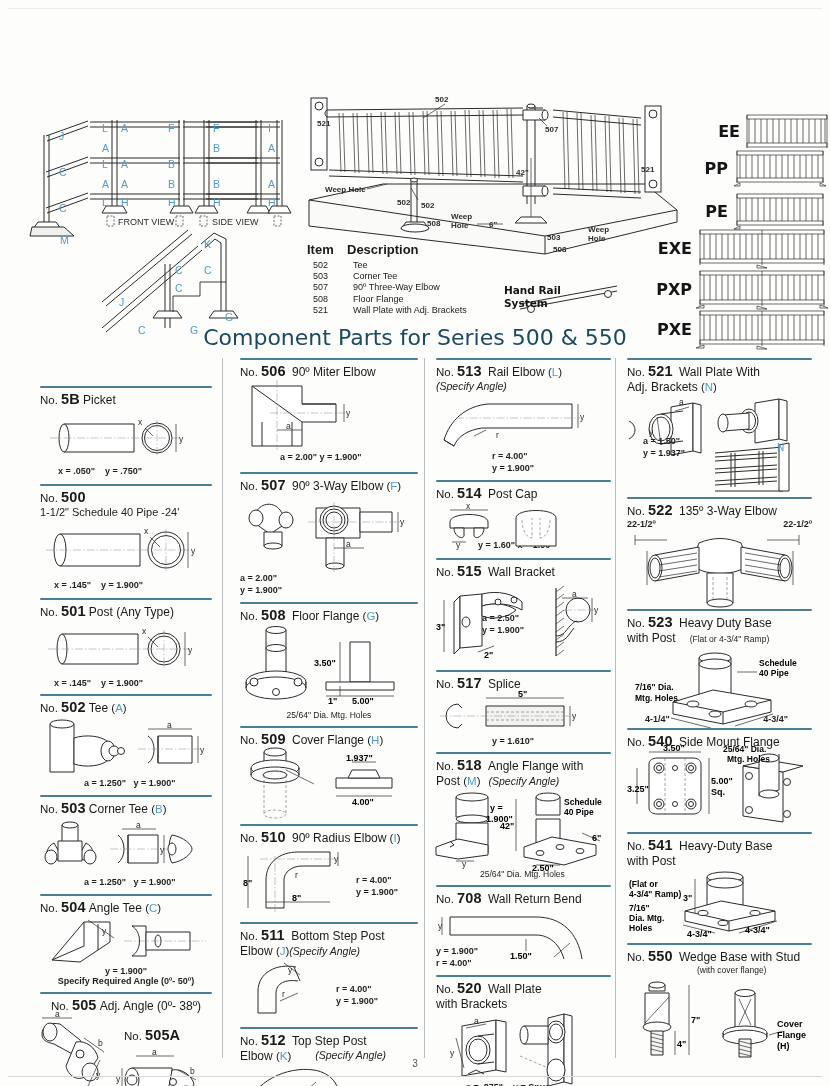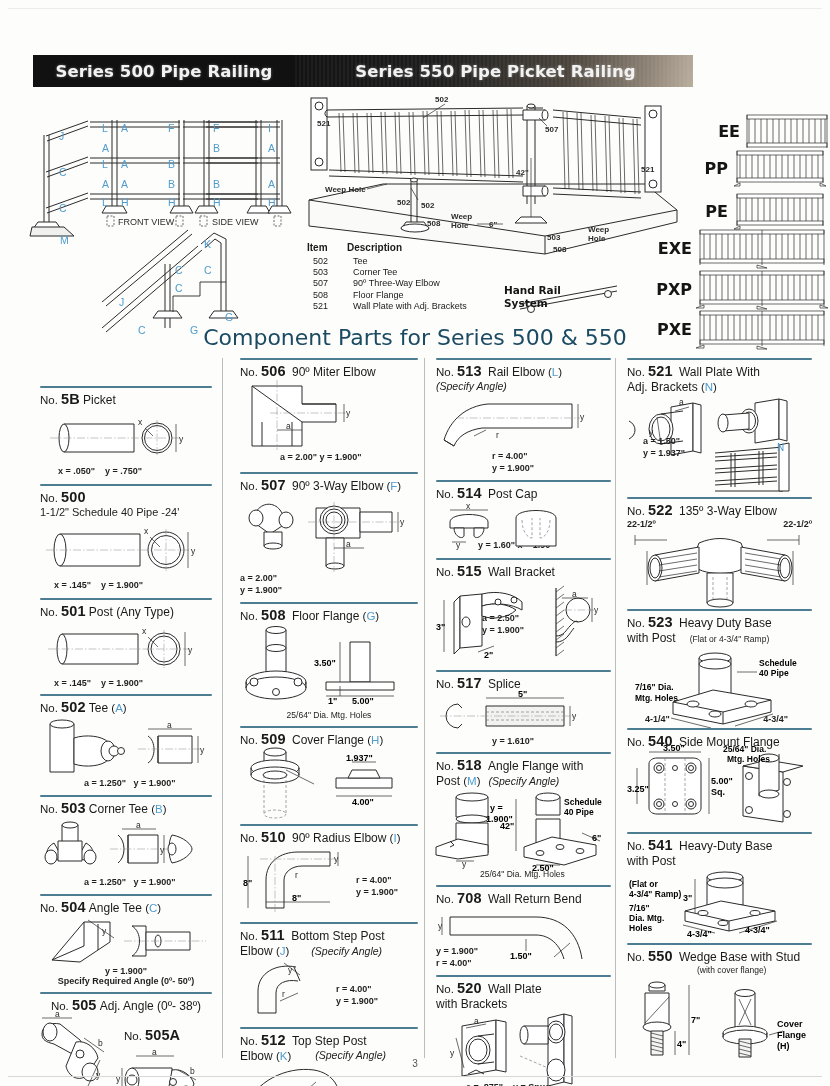--- a/index.html
+++ b/index.html
@@ -65,21 +65,21 @@
   
   .dz{position:absolute;}
   .psel-row{position:absolute;display:flex;align-items:center;}
   .psel-lbl{
     font-family:"DejaVu Sans",sans-serif;font-weight:bold;font-size:16px;color:#151515;
     width:40px;text-align:right;margin-right:4px;
   }
 
   
   .itemtbl{position:absolute;left:307px;top:242px;font-size:9px;color:#1a1a1a;}
-  .itemtbl .hd{font-weight:bold;font-size:10px;display:flex;margin-bottom:2.5px;}
+  .itemtbl .hd{font-weight:bold;font-size:13px;display:flex;margin-bottom:2.5px;}
   .itemtbl .hd .c1{width:40px;}
   .itemtbl .rw{display:flex;line-height:11.4px;}
   .itemtbl .rw .c1{width:40px;padding-left:6px;}
 
   .handrail-lbl{
     position:absolute;left:504px;top:284px;
     font-family:"DejaVu Sans",sans-serif;font-weight:bold;font-size:10.5px;
     line-height:12.5px;color:#151515;
   }
 
@@ -125,29 +125,20 @@
   .toprule{position:absolute;left:8px;top:8px;width:814px;height:1px;background:#ececec;}
 </style>
 </head>
 <body>
 
 <div class="page">
 
   <div class="toprule"></div>
 
 
-  <div class="banner">
-    <div class="banner-a">
-      <span class="banner-txt">Series 500 Pipe Railing</span>
-    </div>
-    <div class="banner-div"></div>
-    <div class="banner-b">
-      <span class="banner-txt">Series 550 Pipe Picket Railing</span>
-    </div>
-  </div>
 
 
   <div class="dz" style="left:28px;top:96px;">
     <svg width="268" height="240" viewBox="0 0 268 240">
 
       <g class="ln">
 
         <path d="M62 26 L152 26"></path>
           <path d="M62 31 L152 31"></path>
         <path d="M155 26 L230 26"></path>
@@ -968,21 +959,21 @@
         </div>
         <div style="height:22px;"></div>
       </div>
 
       <div class="part" style="margin-top:2px;">
         <div class="rule"></div>
         <div class="ptitle">
           <span>No. </span><span class="pno">511</span>
           &nbsp;<span class="pname">Bottom Step Post</span>
         </div>
-        <div style="display:flex;align-items:baseline;gap:22px;">
+        <div style="display:flex;align-items:baseline;">
           <div class="ptitle">
             <span class="pname">Elbow</span>
             (<span class="pltr">J</span>)
           </div>
           <div class="psub">(Specify Angle)</div>
         </div>
         <div class="fig">
           <svg width="172" height="58">
             <g class="ln">
               <path d="M18 54 L18 32 C18 14 36 4 56 8" fill="none"></path>

